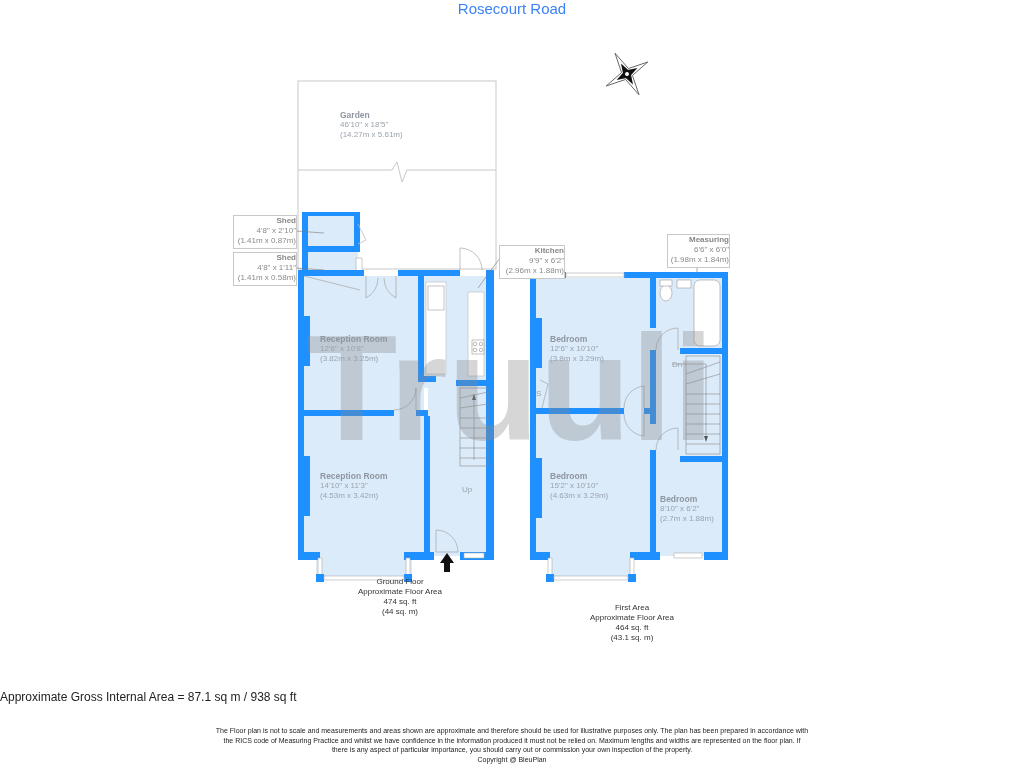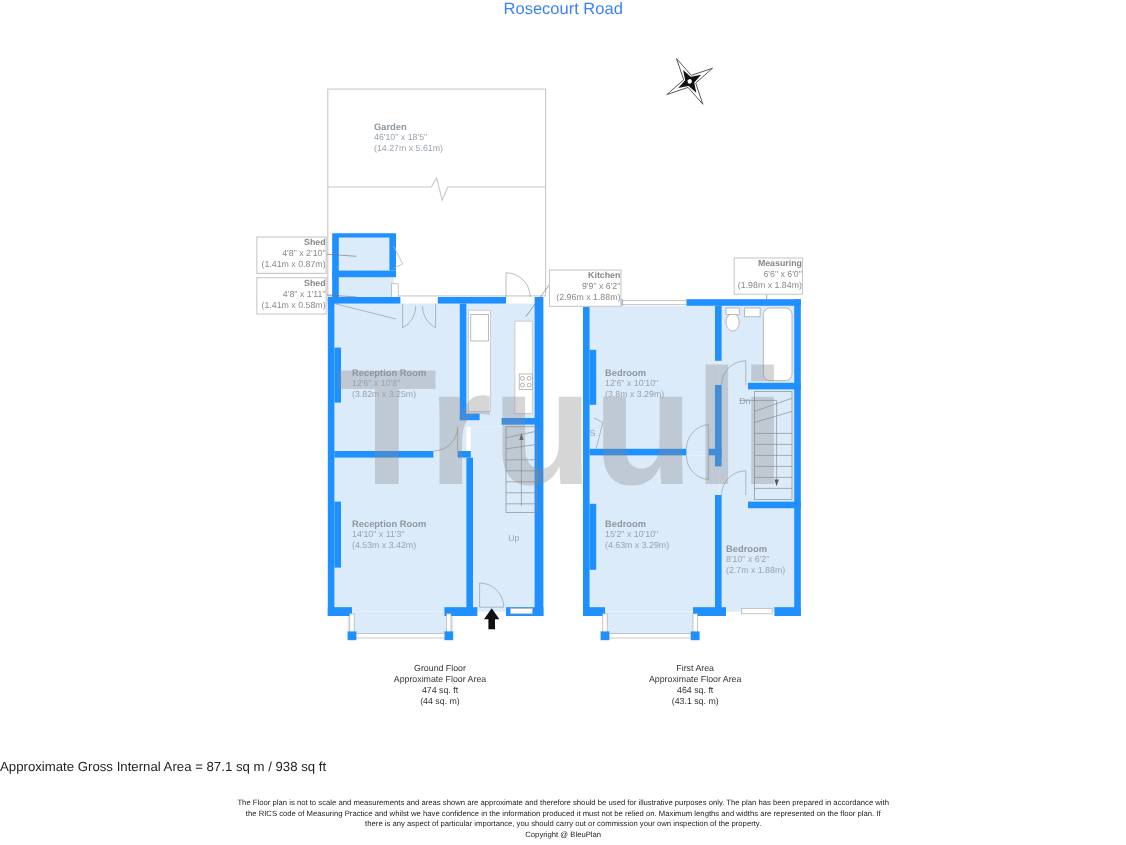--- a/index.html
+++ b/index.html
@@ -224,21 +224,21 @@
   <div>(4.63m x 3.29m)</div>
 </div>
 <div class="room-label" style="left:660px;top:494px;width:58px;">
   <div class="name">Bedroom</div>
   <div>8'10" x 6'2"</div>
   <div>(2.7m x 1.88m)</div>
 </div>
 <div class="room-label" style="left:672px;top:360px;width:20px;">Dn</div>
 <div class="room-label" style="left:536px;top:389px;width:10px;">S</div>
 
-<div class="floor-caption" style="left:340px;top:603px;width:120px;">
+<div class="floor-caption" style="left:340px;top:577px;width:120px;">
   <div>Ground Floor</div>
   <div>Approximate Floor Area</div>
   <div>474 sq. ft</div>
   <div>(44 sq. m)</div>
 </div>
 <div class="floor-caption" style="left:572px;top:603px;width:120px;">
   <div>First Area</div>
   <div>Approximate Floor Area</div>
   <div>464 sq. ft</div>
   <div>(43.1 sq. m)</div>

